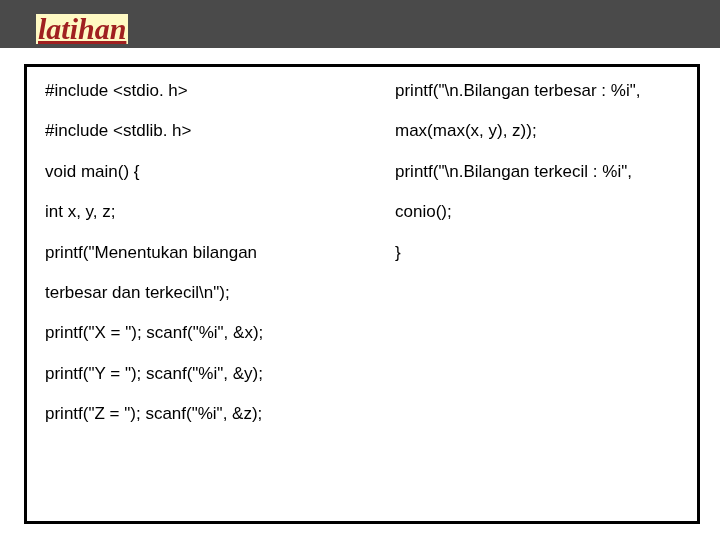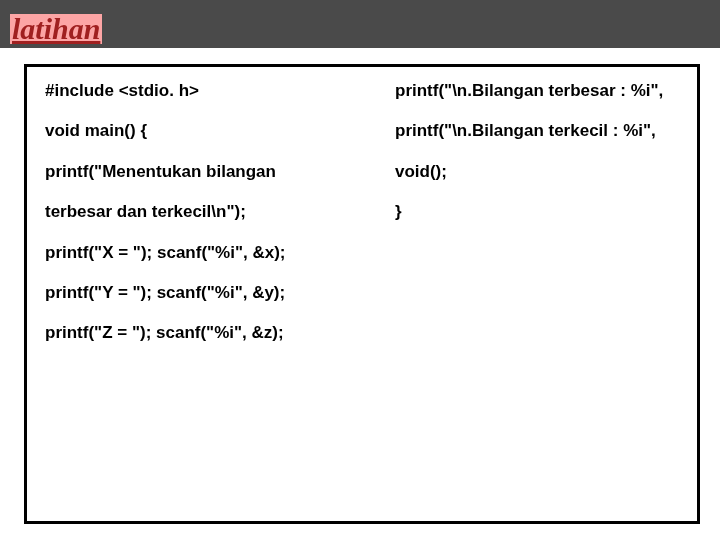--- a/index.html
+++ b/index.html
@@ -14,28 +14,28 @@
     position: absolute;
     top: 0;
     left: 0;
     width: 100%;
     height: 48px;
     background: #4a4a4a;
   }
   .title {
     position: absolute;
     top: 14px;
-    left: 10px;
+    left: 36px;
     font-family: Georgia, 'Times New Roman', serif;
     font-style: italic;
     font-weight: bold;
     font-size: 30px;
     color: #a02020;
     text-decoration: underline;
-    background: #fca5a5;
+    background: #fef9c3;
     padding: 0 2px;
     line-height: 1;
   }
   .code-box {
     position: absolute;
     top: 64px;
     left: 24px;
     width: 676px;
     height: 460px;
     border: 3px solid #000000;
@@ -43,42 +43,44 @@
     display: flex;
     gap: 20px;
   }
   .col {
     display: flex;
     flex-direction: column;
     gap: 20px;
     font-size: 17px;
     color: #000000;
     line-height: 1.2;
-    font-weight: bold;
   }
   .col-left { flex: 0 0 330px; }
   .col-right { flex: 1; }
   .code-line { white-space: nowrap; }
 </style>
 </head>
 <body>
 
 <div class="header-bar"></div>
 
 <div class="title">latihan</div>
 
 <div class="code-box">
   <div class="col col-left">
     <div class="code-line">#include &lt;stdio. h&gt;</div>
+    <div class="code-line">#include &lt;stdlib. h&gt;</div>
     <div class="code-line">void main() {</div>
+    <div class="code-line">int x, y, z;</div>
     <div class="code-line">printf("Menentukan bilangan</div>
     <div class="code-line">terbesar dan terkecil\n");</div>
     <div class="code-line">printf("X = "); scanf("%i", &amp;x);</div>
     <div class="code-line">printf("Y = "); scanf("%i", &amp;y);</div>
     <div class="code-line">printf("Z = "); scanf("%i", &amp;z);</div>
   </div>
   <div class="col col-right">
     <div class="code-line">printf("\n.Bilangan terbesar : %i",</div>
+    <div class="code-line">max(max(x, y), z));</div>
     <div class="code-line"> printf("\n.Bilangan terkecil : %i",</div>
-    <div class="code-line"> void();</div>
+    <div class="code-line"> conio();</div>
     <div class="code-line"> }</div>
   </div>
 </div>
 
 </body></html>

